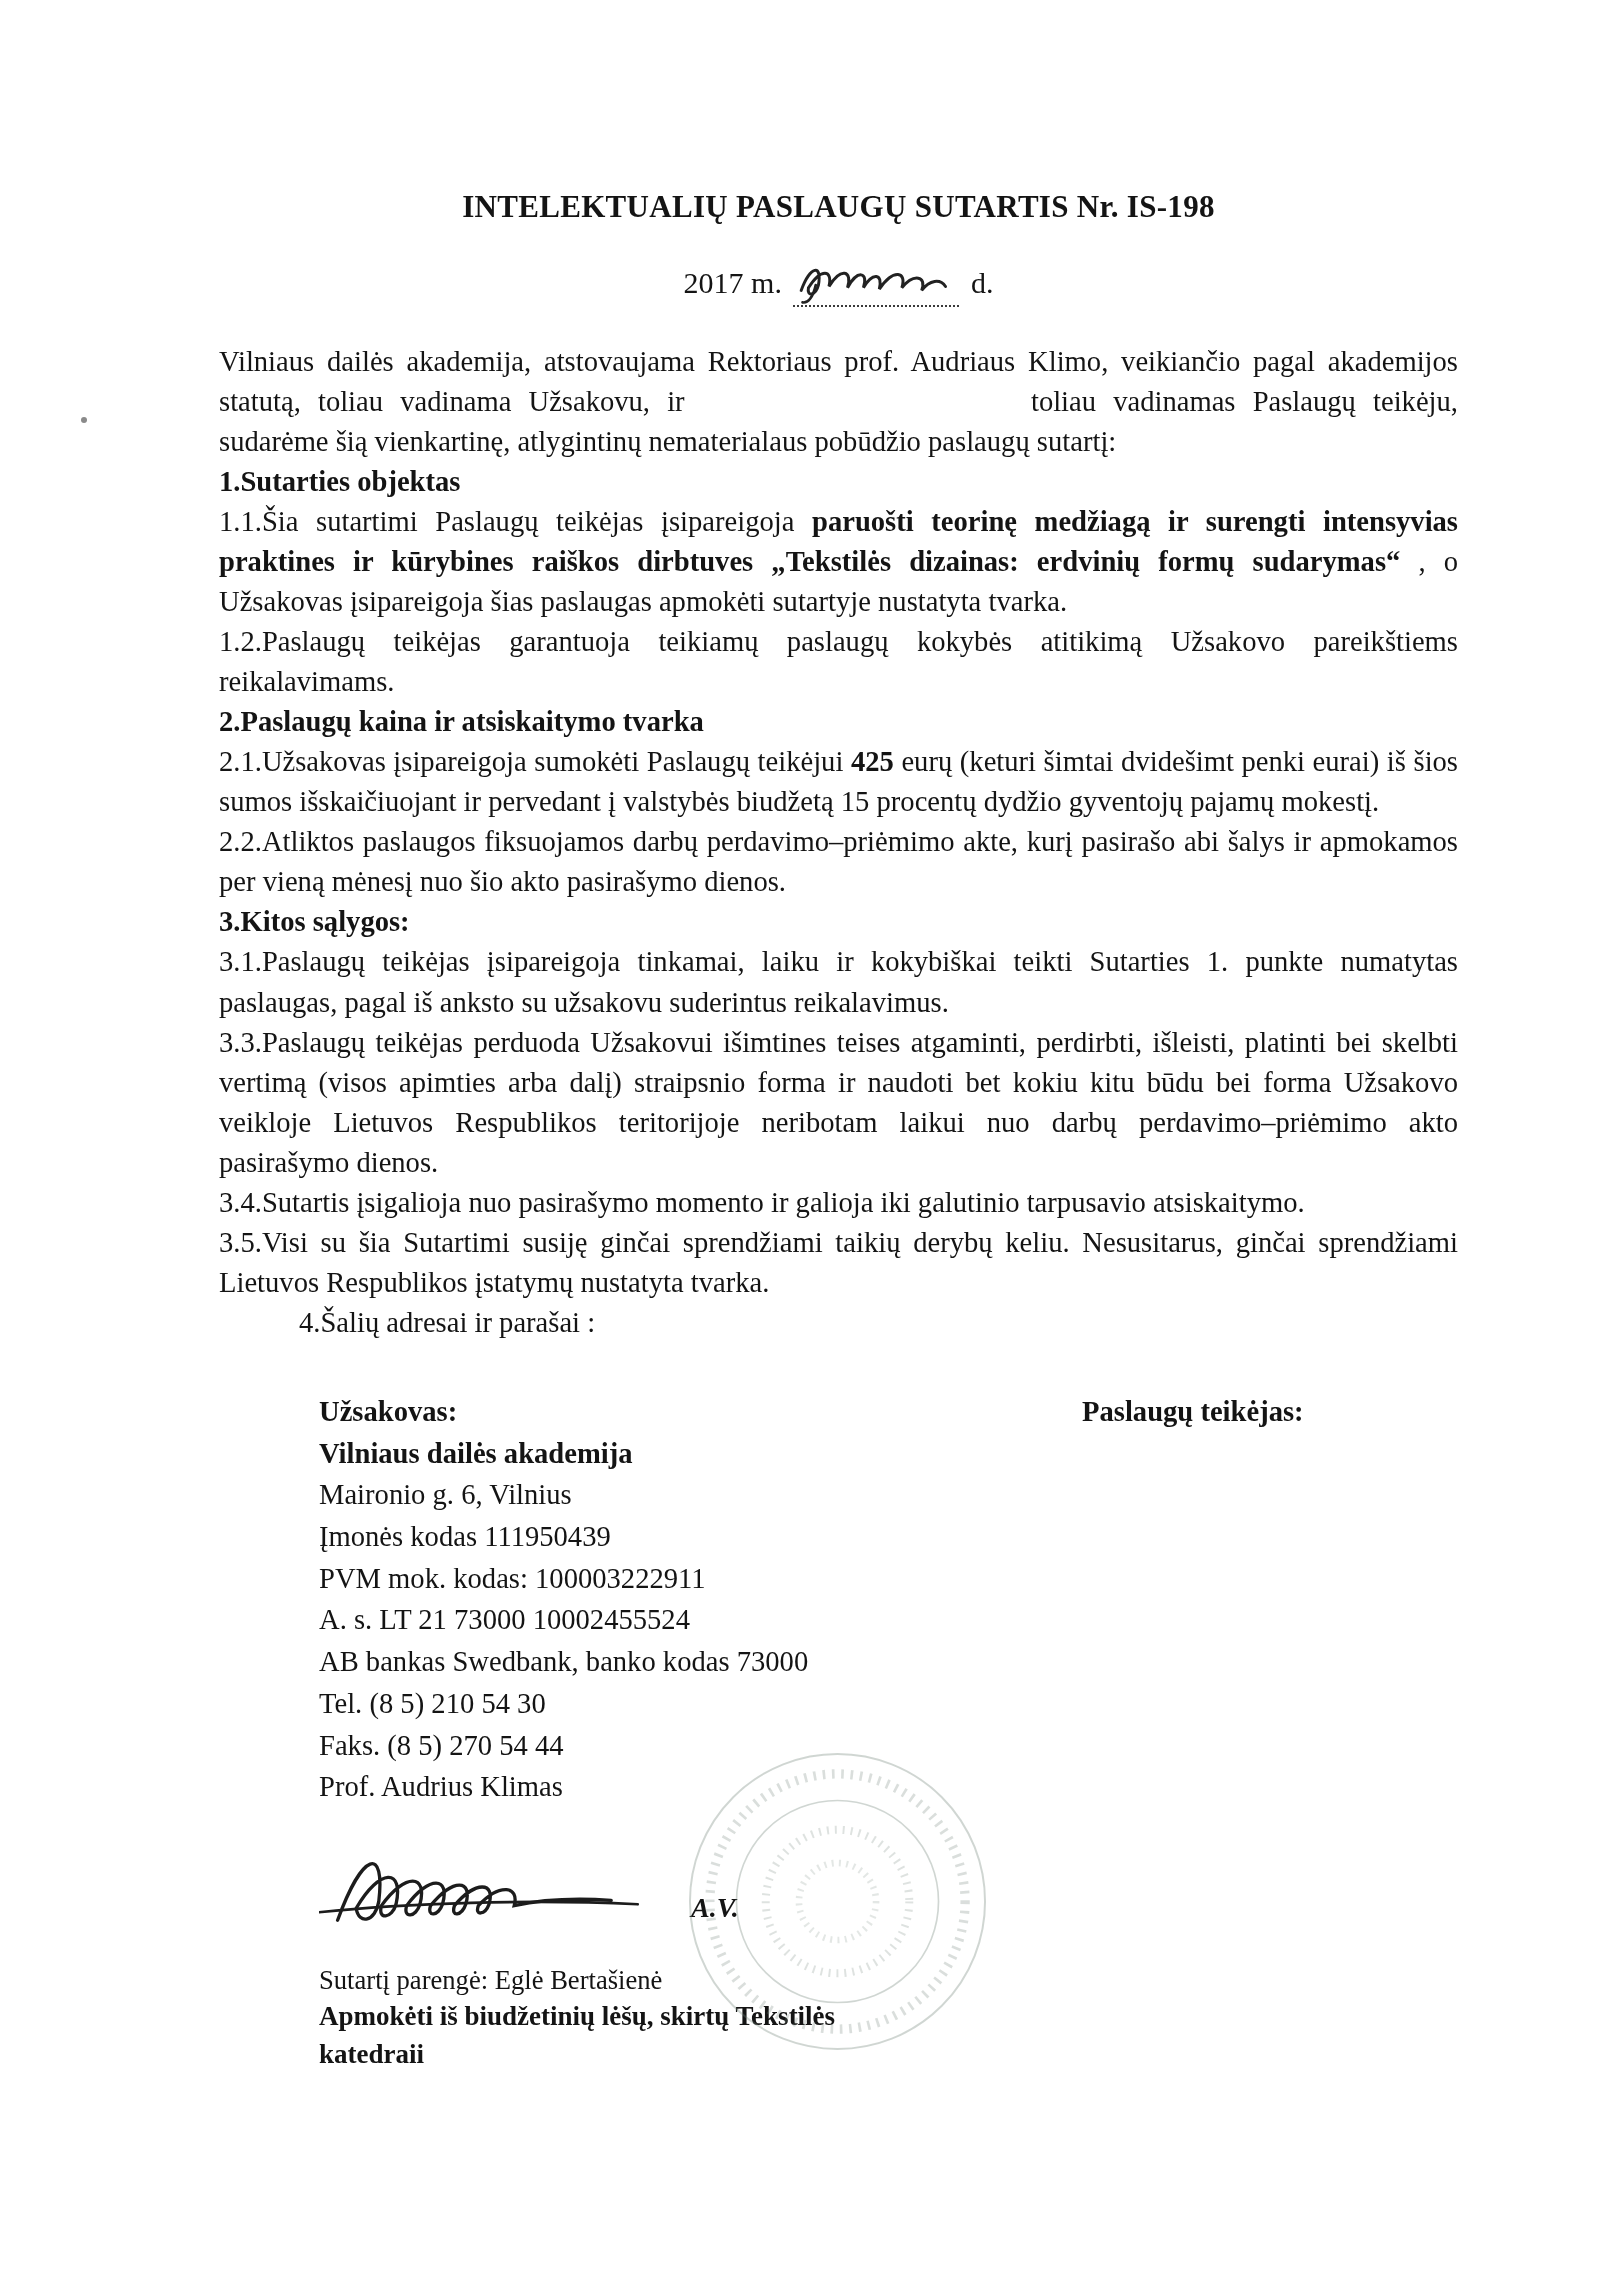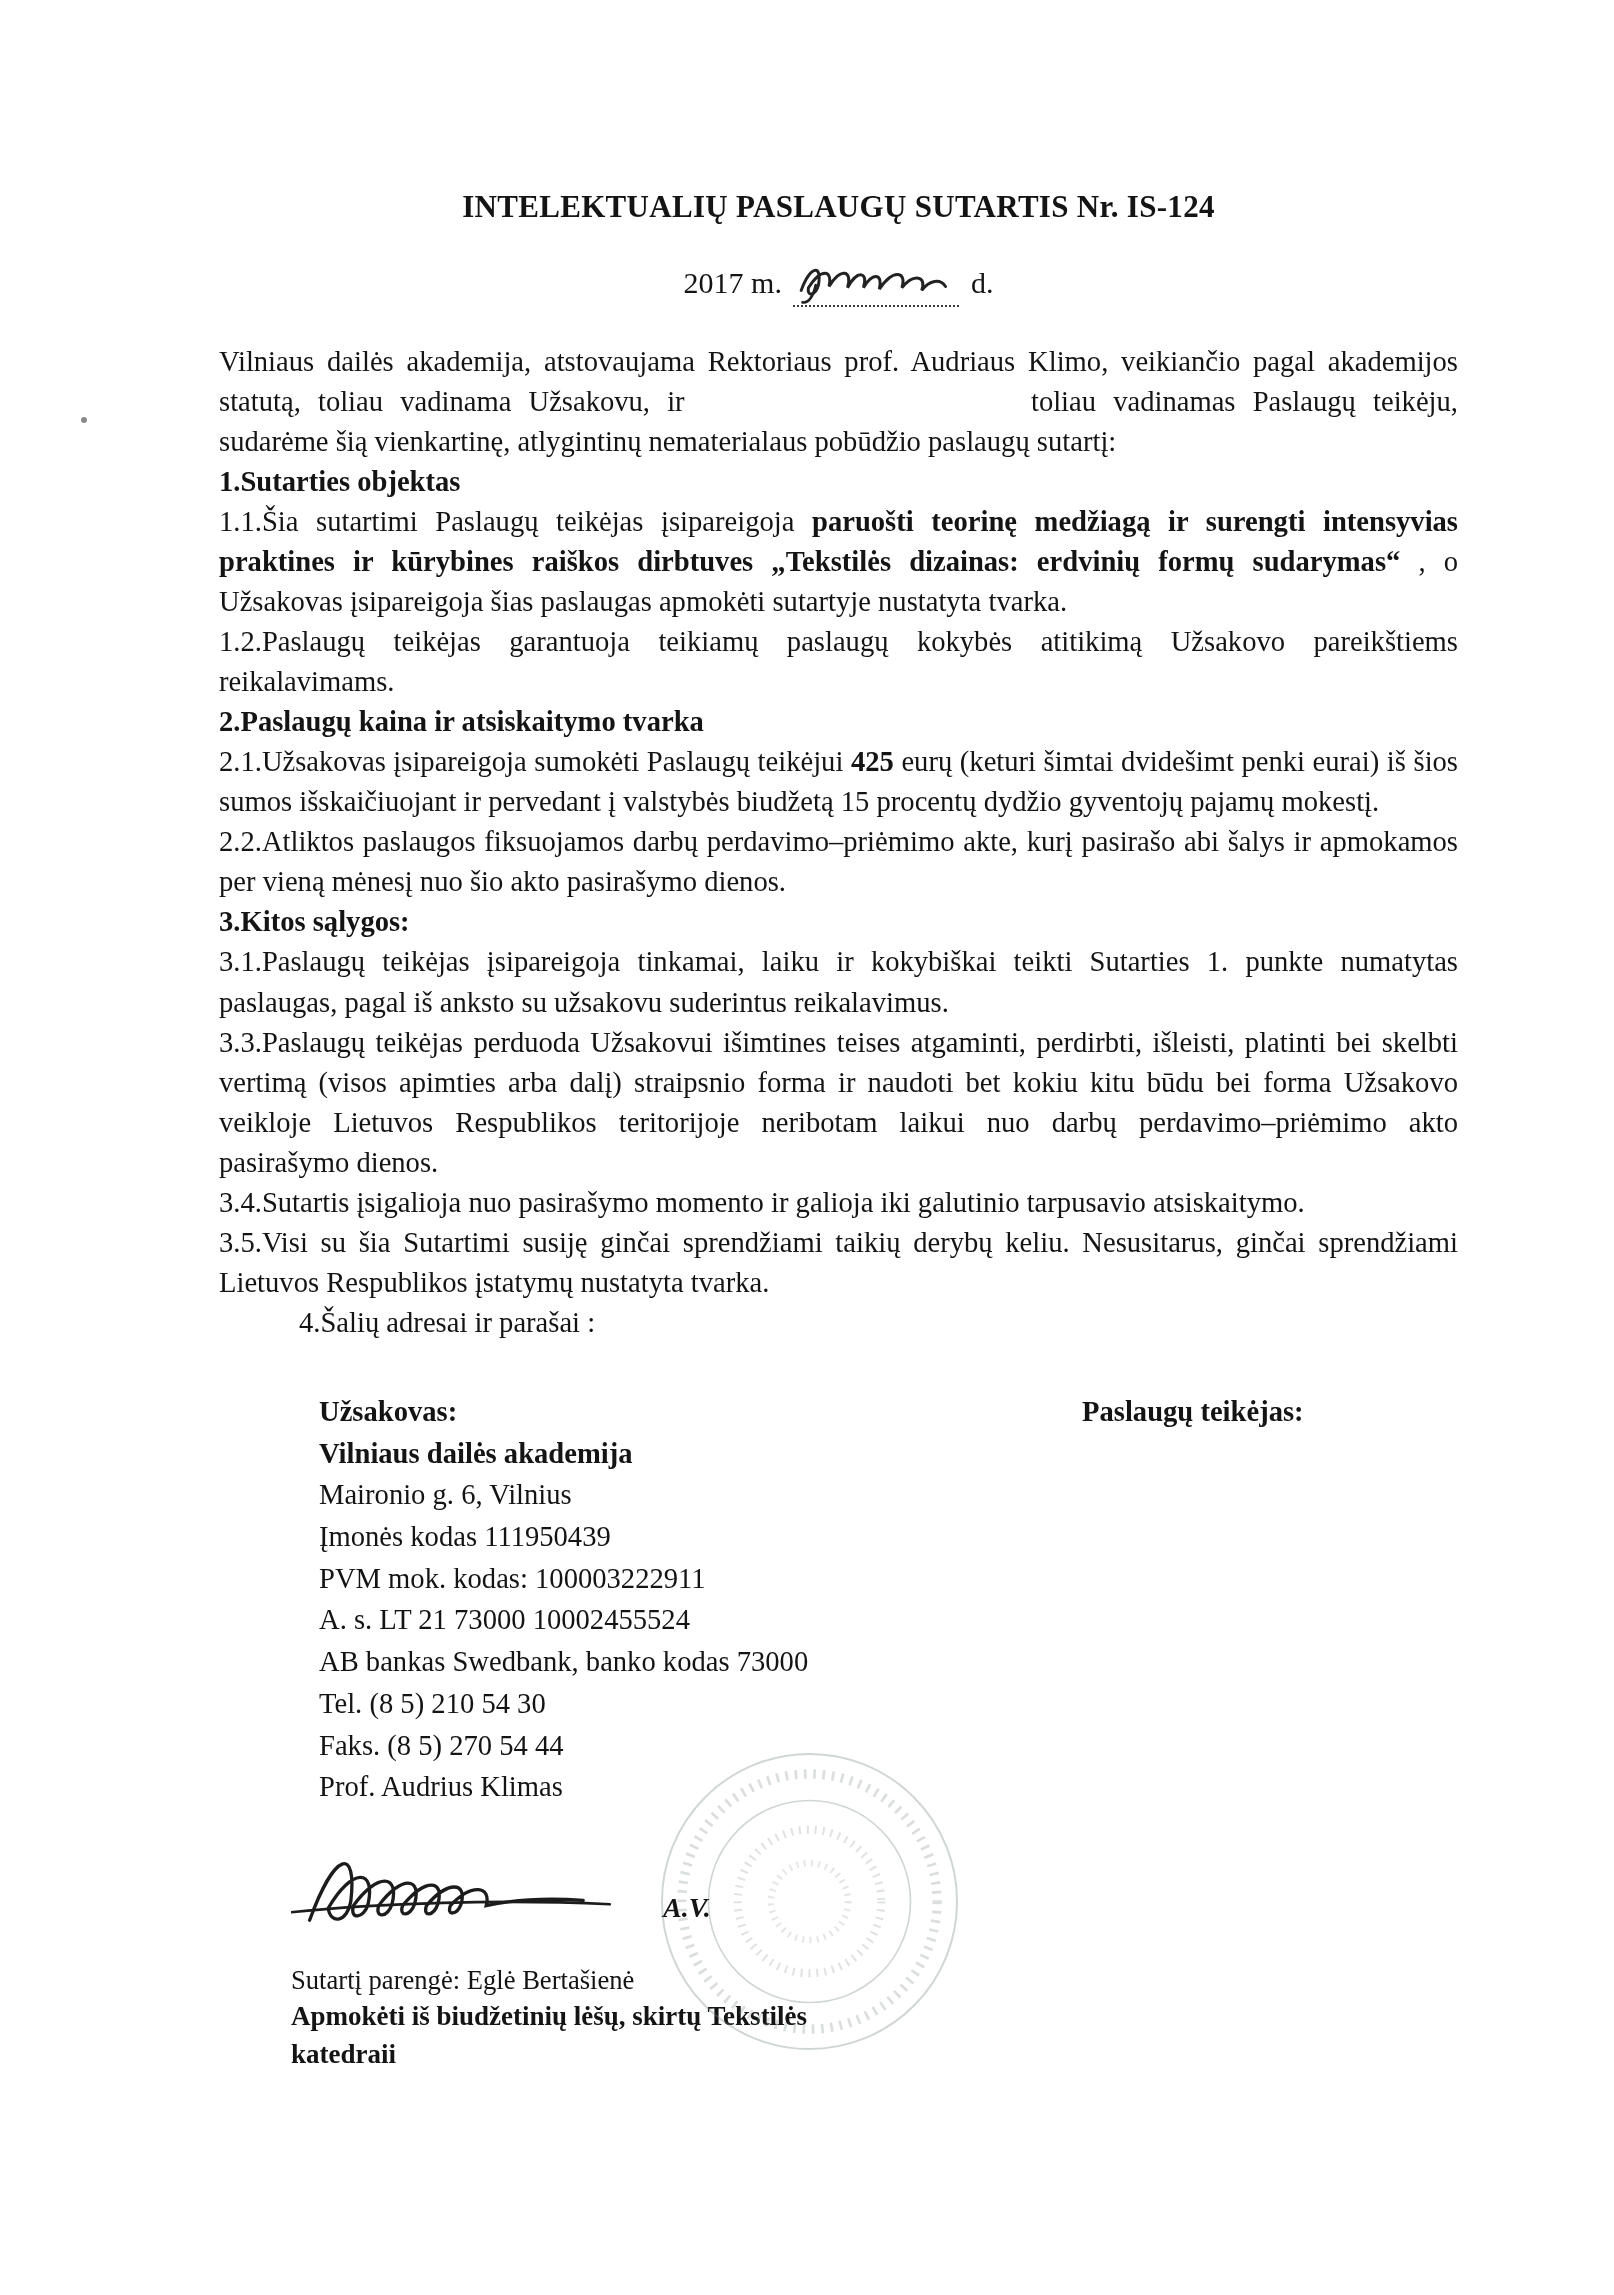--- a/index.html
+++ b/index.html
@@ -52,21 +52,21 @@
     margin-top: 48px;
     margin-left: 100px;
     font-size: 28.6px;
     line-height: 1.46;
   }
   .party-left { width: 624px; }
   .party-right { margin-left: 139px; font-weight: bold; }
   .party-line { white-space: nowrap; }
   .bottom-block {
     position: relative;
-    margin-left: 72px;
+    margin-left: 100px;
     margin-top: 26.6px;
   }
   .sig-row {
     position: relative;
     height: 126px;
   }
   .sig-svg { position: absolute; left: 0; top: 0; }
   .av {
     position: absolute;
     left: 372px;
@@ -100,21 +100,21 @@
   }
 </style>
 </head>
 <body>
 
 <div class="page">
   <div class="artifact-dot"></div>
 
   <div class="content">
 
-    <h1 class="doc-title">INTELEKTUALIŲ PASLAUGŲ SUTARTIS Nr. IS-124</h1>
+    <h1 class="doc-title">INTELEKTUALIŲ PASLAUGŲ SUTARTIS Nr. IS-198</h1>
 
     <div class="date-line">
       <span>2017 m.</span>
       <span class="hw-wrap"><svg width="166" height="49" viewBox="0 0 250 74" xmlns="http://www.w3.org/2000/svg">
         <path d="M12 52 C 26 14, 44 12, 38 44 C 34 60, 20 62, 23 48 C 42 18, 60 20, 54 46 C 72 16, 90 22, 82 48 C 97 20, 114 24, 106 48 C 120 24, 136 26, 130 50 C 152 18, 172 24, 164 48 C 182 26, 202 30, 194 52 C 206 36, 222 34, 230 46" stroke="#222222" stroke-width="4.5" fill="none" stroke-linecap="round"></path>
         <path d="M34 44 C 30 62, 22 72, 14 70" stroke="#222222" stroke-width="4" fill="none" stroke-linecap="round"></path>
       </svg></span>
       <span>d.</span>
     </div>
 

